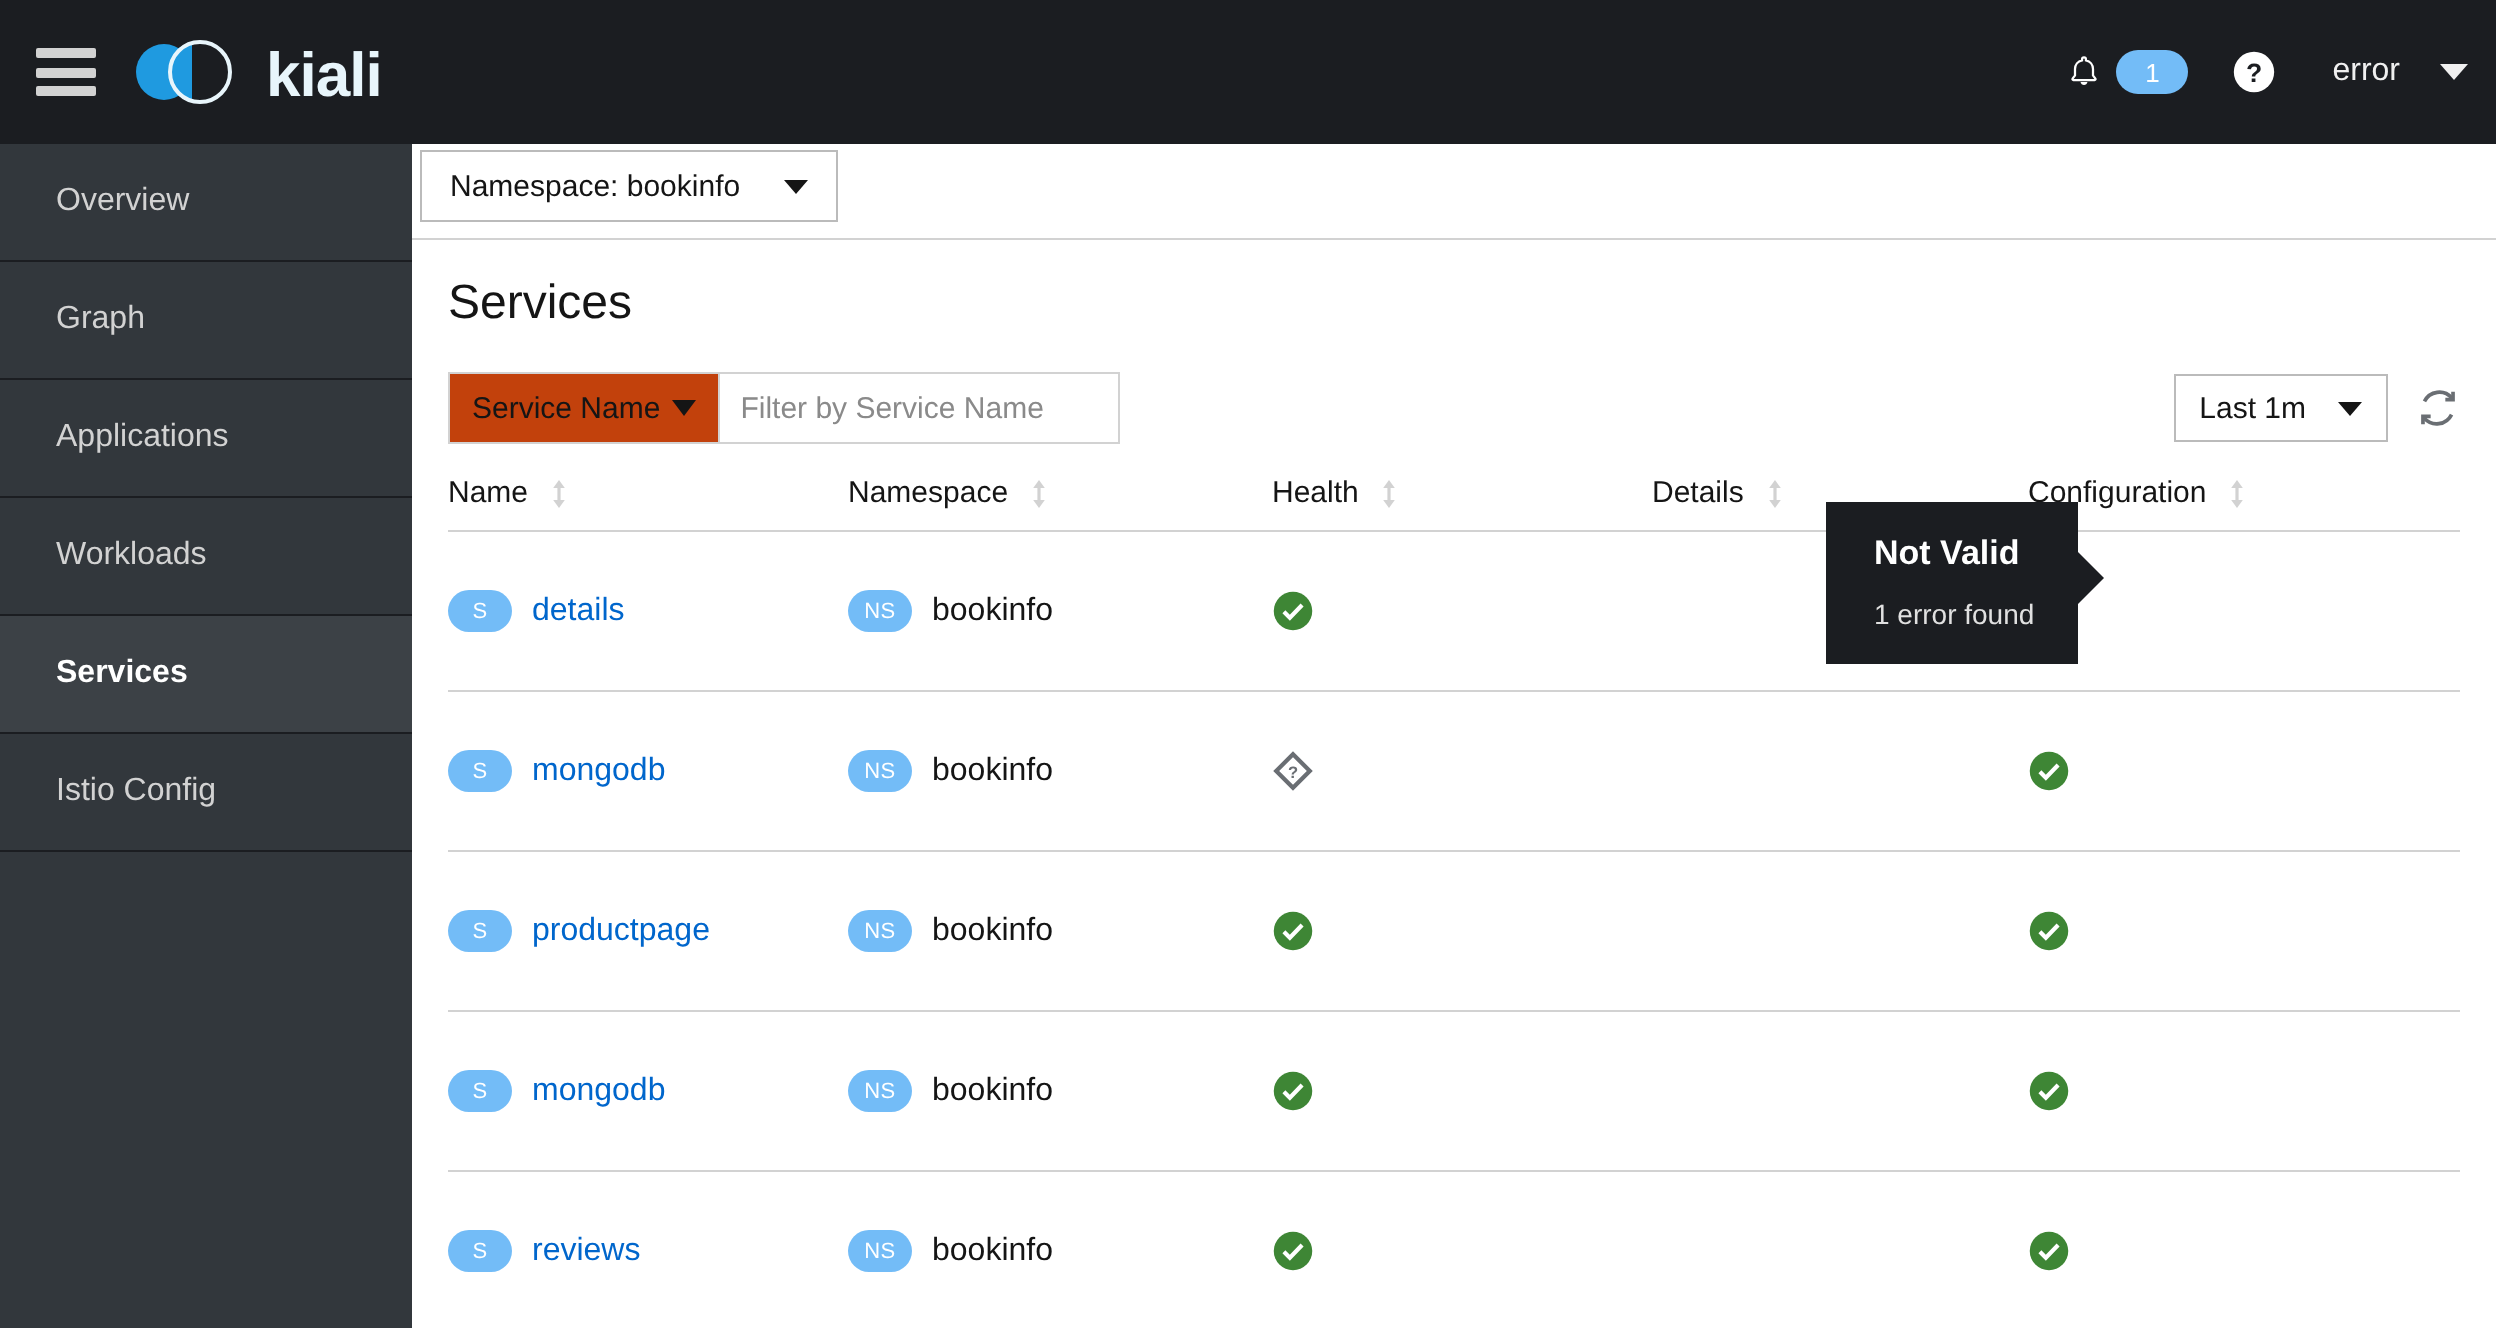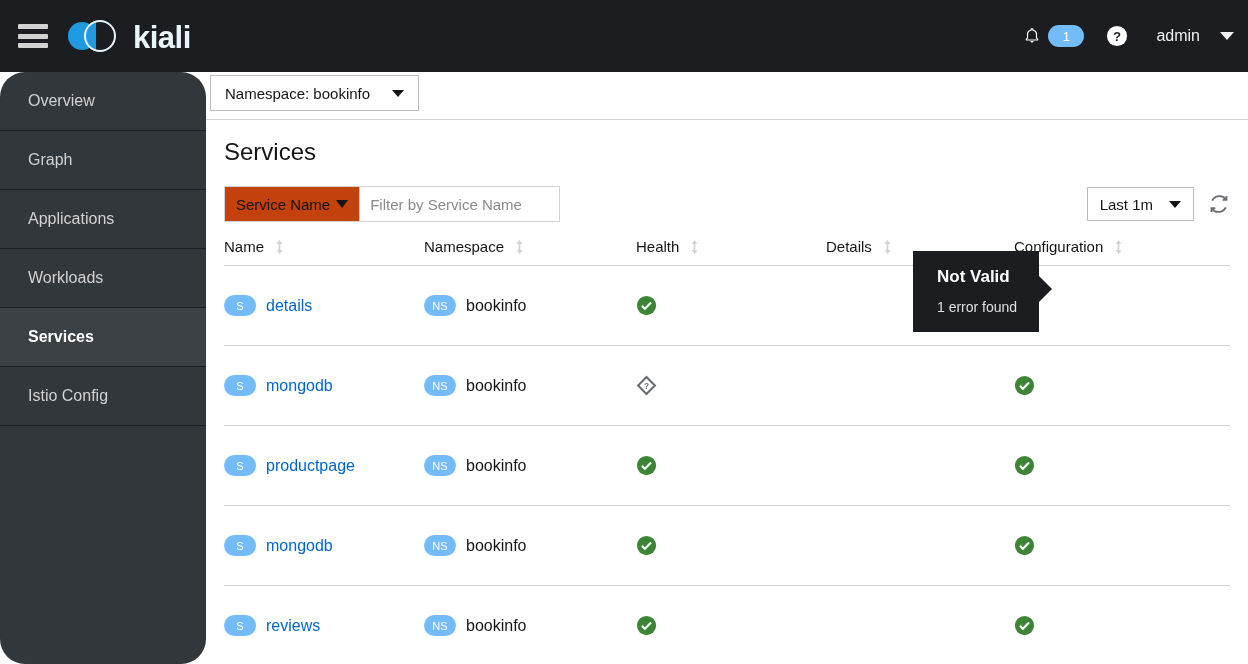--- a/index.html
+++ b/index.html
@@ -69,21 +69,20 @@
     width: 0; height: 0;
     border-left: 7px solid transparent; border-right: 7px solid transparent;
     border-top: 8px solid #f0f0f0; cursor: pointer;
   }
 
   
   .sidebar {
     position: absolute; top: 72px; left: 0;
     width: 206px; height: 592px;
     background: #32373c;
-    border-radius: 25px;
   }
   .nav-item {
     height: 59px; display: flex; align-items: center;
     padding-left: 28px;
     color: #d2d2d2; font-size: 16px;
     border-bottom: 1px solid #1b1d21;
     cursor: pointer;
   }
   .nav-item.active {
     background: #3c4146; color: #ffffff; font-weight: bold;
@@ -243,21 +242,21 @@
           <path d="M9.7 18.6c.2 1.2 1.2 2 2.3 2s2.1-.8 2.3-2z" fill="#ffffff"></path>
         </svg>
         <div class="notif-badge">1</div>
       </div>
 
       <svg class="help-icon" viewBox="0 0 24 24">
         <circle cx="12" cy="12" r="11" fill="#ffffff"></circle>
         <text x="12" y="17.2" text-anchor="middle" font-size="14.5" font-weight="bold" font-family="Liberation Sans, sans-serif" fill="#1b1d21">?</text>
       </svg>
 
-      <div class="user-name">admin</div>
+      <div class="user-name">error</div>
       <div class="caret-down"></div>
     </div>
   </div>
 
   <div class="sidebar">
     <div class="nav-item">
       <span>Overview</span>
     </div>
     <div class="nav-item">
       <span>Graph</span>

